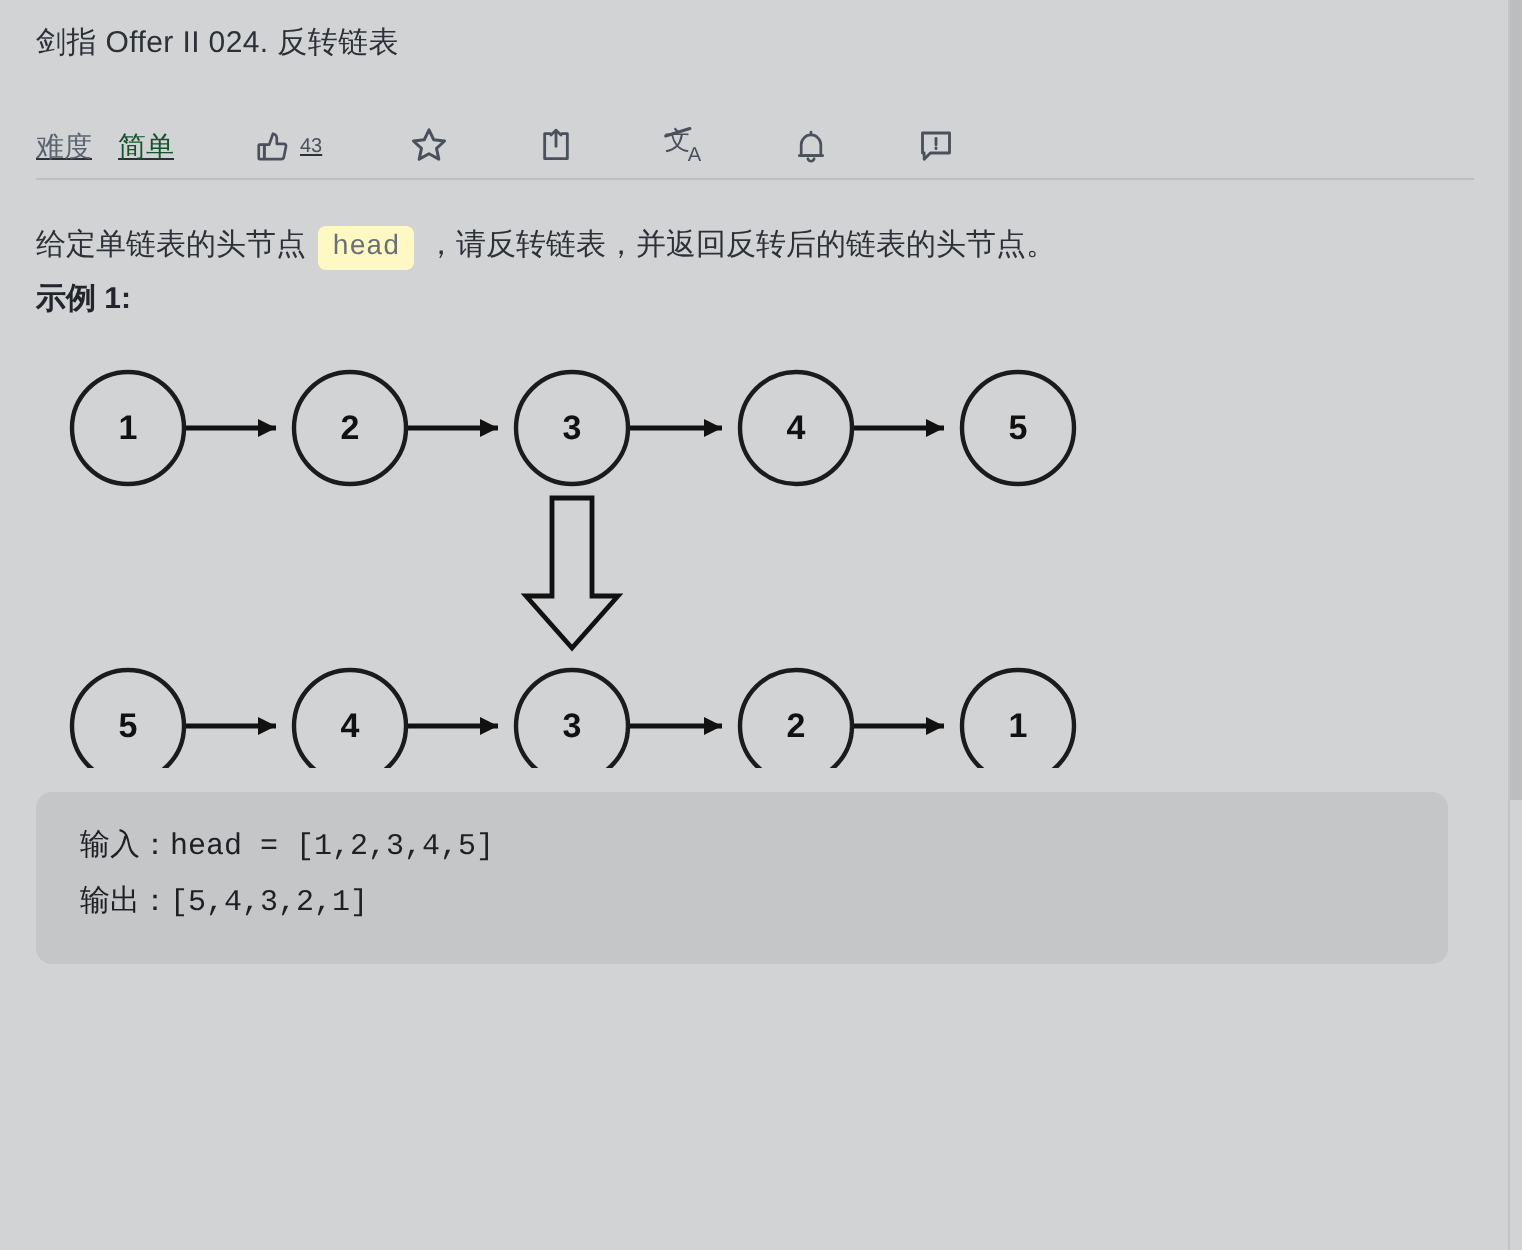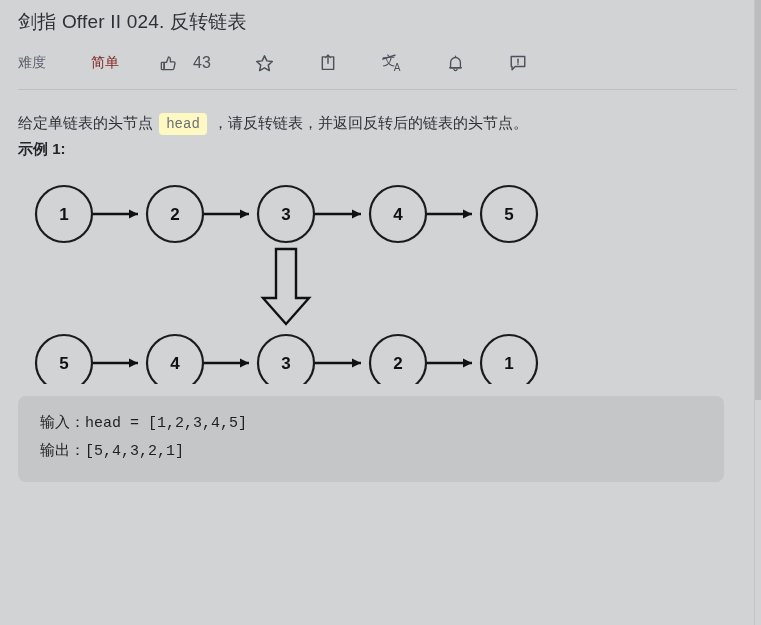--- a/index.html
+++ b/index.html
@@ -36,59 +36,59 @@
   }
 
   .page {
     padding: 0 18px;
     box-sizing: border-box;
     width: 755px;
   }
 
   
   .title {
-    font-size: 19px;
+    font-size: 15px;
     line-height: 26px;
     font-weight: 400;
     color: #2c3138;
     padding-top: 9px;
     letter-spacing: 0.2px;
   }
 
   
   .meta-row {
     display: flex;
-    align-items: center;
+    align-items: flex-end;
     height: 40px;
     margin-top: 8px;
+    text-decoration: underline;
   }
   .meta-label {
     font-size: 14px;
     color: #5c6370;
     margin-right: 13px;
   }
   .difficulty {
     font-size: 14px;
-    color: #7f1d1d;
+    color: #14532d;
     margin-right: 40px;
-    margin-left: 32px;
   }
   .icon-btn {
     display: flex;
     align-items: center;
     color: #4a505c;
     margin-right: 43px;
     cursor: pointer;
   }
   .icon-btn:last-child { margin-right: 0; }
   .icon-btn svg { display: block; }
   .like-count {
-    font-size: 16px;
+    font-size: 10px;
     color: #4a505c;
-    margin-left: 15px;
+    margin-left: 4px;
   }
 
   
   .divider {
     height: 1px;
     background: #bdbfc1;
     margin: 6px 0 0 0;
   }
 
   

